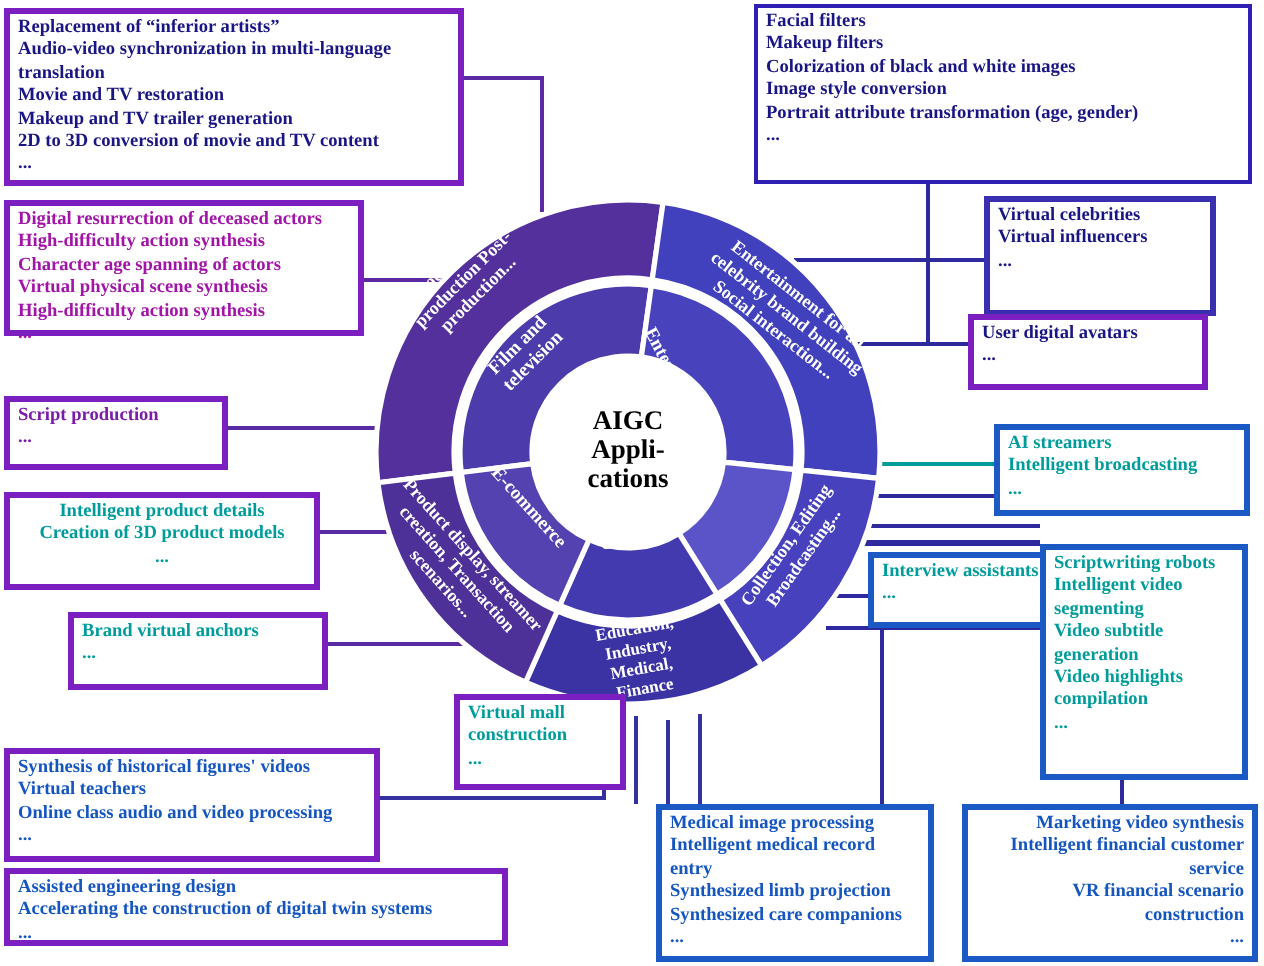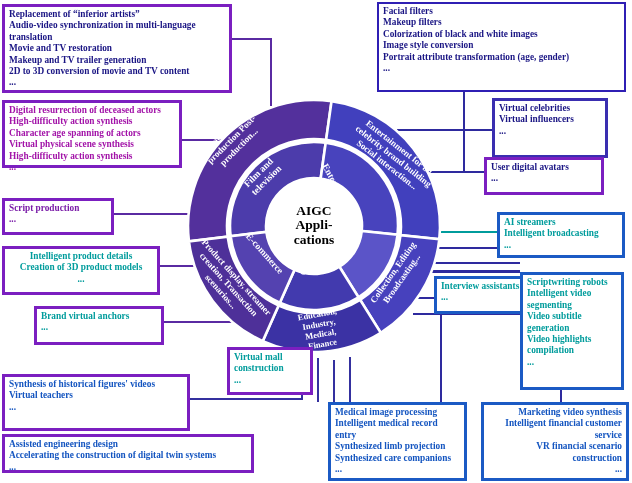--- a/index.html
+++ b/index.html
@@ -129,20 +129,21 @@
         <div class="ln">Brand virtual anchors</div>
         <div class="ln">...</div>
       </div>
       <div class="callout" style="left: 198px; top: 347px; width: 86px; height: 48px; border: 3px solid rgb(123, 31, 192); color: rgb(0, 156, 156); margin-left: 29px;">
         <div class="ln">Virtual mall construction</div>
         <div class="ln">...</div>
       </div>
       <div class="callout" style="left: 2px; top: 374px; width: 188px; height: 57px; border: 3px solid rgb(123, 31, 192); color: rgb(20, 85, 192);">
         <div class="ln">Synthesis of historical figures' videos</div>
         <div class="ln">Virtual teachers</div>
+        <div class="ln">Online class audio and video processing</div>
         <div class="ln">...</div>
       </div>
       <div class="callout" style="left: 2px; top: 434px; width: 252px; height: 39px; border: 3px solid rgb(123, 31, 192); color: rgb(20, 85, 192);">
         <div class="ln">Assisted engineering design</div>
         <div class="ln">Accelerating the construction of digital twin systems</div>
         <div class="ln">...</div>
       </div>
       <div class="callout" style="left: 377px; top: 2px; width: 249px; height: 90px; border: 2px solid rgb(47, 31, 180); color: rgb(26, 21, 132);">
         <div class="ln">Facial filters</div>
         <div class="ln">Makeup filters</div>

